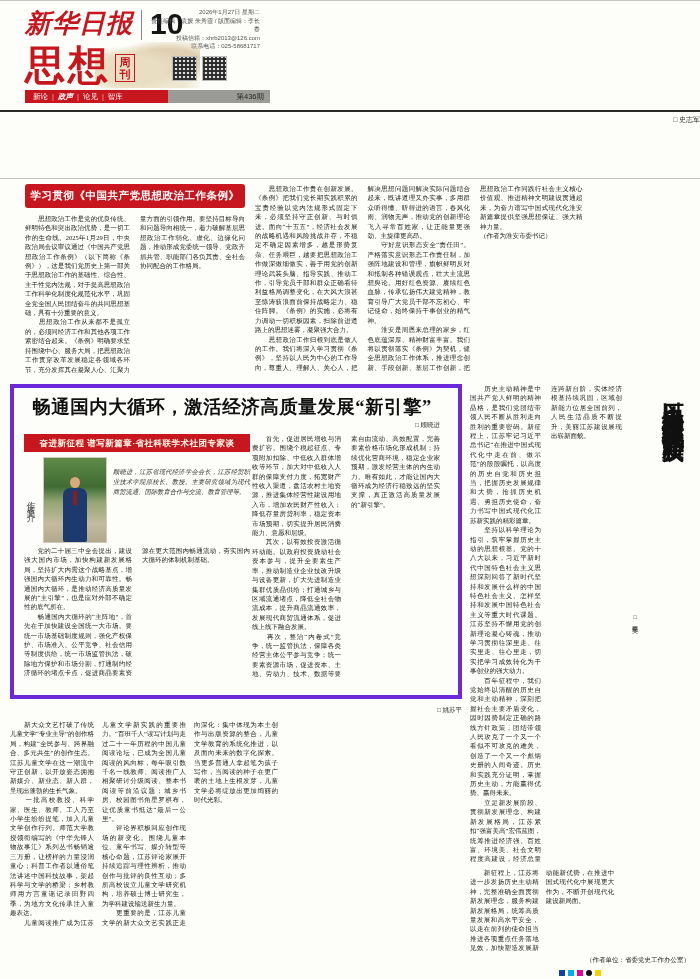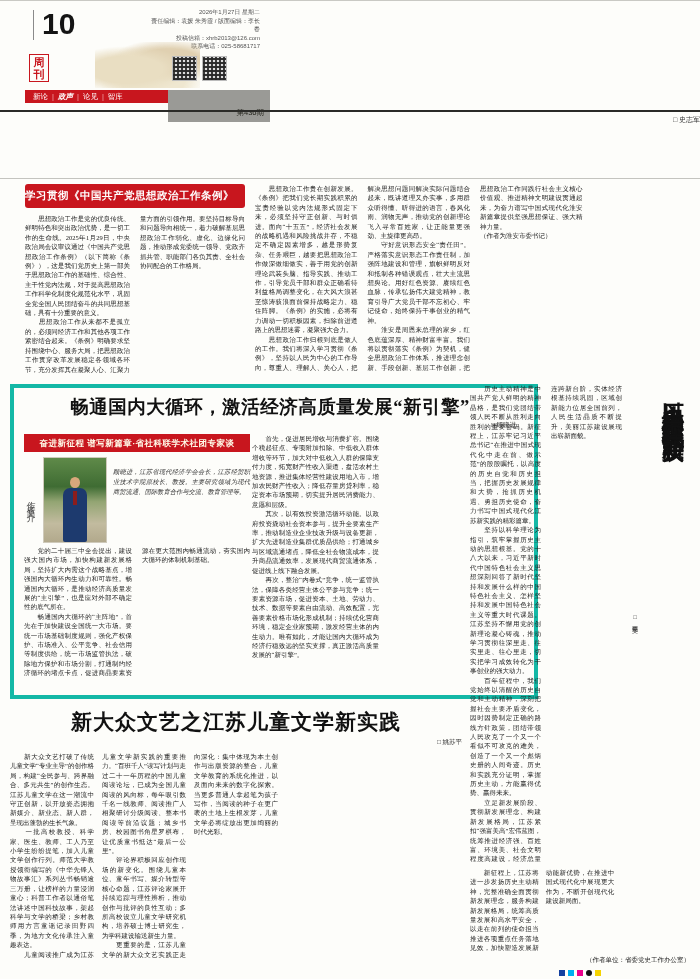--- a/index.html
+++ b/index.html
@@ -25,21 +25,21 @@
       background:repeating-linear-gradient(0deg,rgba(40,40,40,.95) 0 2px,transparent 2px 4px),
                  repeating-linear-gradient(90deg,#3a3a3a 0 2px,#ddd 2px 4px);}
   .mast-info{position:absolute;left:150px;top:8px;width:110px;text-align:right;
       font-family:"Liberation Sans",sans-serif;font-size:6px;line-height:8.5px;color:#555;}
   .section-bar{position:absolute;left:25px;top:90px;width:245px;height:13px;display:flex;
       font-family:"Liberation Sans",sans-serif;}
   .sections{background:#c8161e;color:#fff;font-size:7.5px;line-height:13px;padding:0 8px;display:flex;width:127px;}
   .sections span{white-space:nowrap;}
   .sections span:not(:last-child)::after{content:"|";margin:0 4px;color:#f0a9ac;font-weight:normal;font-style:normal;}
   .sections span:nth-child(2){font-weight:bold;font-style:italic;}
-  .issue-bar{flex:1;background:#9a9a96;color:#26261f;font-size:7.5px;line-height:13px;text-align:right;padding:16px 6px;}
+  .issue-bar{flex:1;background:#9a9a96;color:#26261f;font-size:7.5px;line-height:13px;text-align:right;padding:0 6px;}
   
   .psa{position:absolute;left:262px;top:5px;width:436px;height:96px;overflow:hidden;
       background:
         radial-gradient(ellipse at 8% 20%,rgba(170,220,120,.55) 0 18%,transparent 40%),
         radial-gradient(ellipse at 30% 90%,rgba(190,230,140,.4) 0 15%,transparent 40%),
         linear-gradient(175deg,#4aa32c 0%,#2c8c1c 45%,#116e10 100%);
       font-family:"Liberation Sans",sans-serif;}
   .psa-line1,.psa-line2{position:absolute;color:#fff;font-weight:bold;font-style:italic;font-size:27px;
       letter-spacing:3px;text-shadow:2px 2px 0 rgba(15,65,10,.7);white-space:nowrap;}
   .psa-line1{left:34px;top:12px;}
@@ -63,28 +63,28 @@
   .lead h1{margin:4px 0 3px 0;font-size:30px;font-weight:bold;letter-spacing:0;color:#111;}
   .byline{font-size:7px;color:#333;text-align:right;}
   
   .cols{font-size:6.5px;line-height:9.4px;text-align:justify;color:#222;white-space:pre-line;
         column-gap:10px;column-fill:auto;overflow:hidden;}
   .c2{column-count:2;}.c3{column-count:3;}.c4{column-count:4;}.c5{column-count:5;}
   
   .article1{position:absolute;left:25px;top:184px;width:670px;height:196px;display:flex;gap:10px;}
   .a1-left{width:220px;flex:none;}
   .red-banner{background:#c8161e;color:#fff;font-weight:bold;font-size:10.5px;line-height:24px;height:24px;
-      border-radius:3px;margin-bottom:6px;letter-spacing:.5px;}
+      text-align:center;border-radius:3px;margin-bottom:6px;letter-spacing:.5px;}
   .a1-left .cols{height:164px;}
   .a1-right{flex:1;height:196px;}
   
   .body-grid{position:absolute;left:10px;top:384px;width:680px;height:592px;display:flex;gap:8px;}
   .left-zone{width:452px;flex:none;display:flex;flex-direction:column;}
   
-  .feature{box-sizing:border-box;width:528px;height:315px;border:4px solid #14b8a6;padding:5px 18px 6px 10px;background:#fdfdfa;}
+  .feature{box-sizing:border-box;width:452px;height:315px;border:4px solid #6d28d9;padding:5px 18px 6px 10px;background:#fdfdfa;}
   .feature h2{margin:1px 0 2px 0;font-size:18.5px;font-weight:bold;text-align:center;letter-spacing:.5px;color:#111;}
   .feature .byline{margin-bottom:4px;font-size:6.5px;}
   .feature-body{display:flex;gap:2px;height:252px;}
   .f-left{width:226px;flex:none;}
   .series-banner{background:#c8161e;color:#fffbe9;font-weight:bold;font-size:8.5px;line-height:18px;height:18px;
       text-align:center;margin-bottom:5px;letter-spacing:.5px;}
   .author-card{display:flex;gap:6px;height:84px;margin-bottom:5px;}
   .author-label{writing-mode:vertical-rl;text-orientation:upright;font-size:9px;color:#444;letter-spacing:4px;
       width:13px;text-align:center;padding-top:6px;}
   .author-photo{position:relative;width:62px;height:84px;flex:none;border:1px solid #cfcabb;overflow:hidden;
@@ -121,31 +121,33 @@
   .reg-b{background:#1440a0;}
 </style>
 </head>
 <body>
 
 <div class="page">
   <div class="hairline-top"></div>
 
   <header class="masthead">
     <div class="brand-row">
+      <span class="paper-name">新华日报</span>
       <span class="brand-div"></span>
       <span class="page-num">10</span>
     </div>
     <div class="mast-info">
       <div>2026年1月27日 星期二</div>
       <div>责任编辑：袁媛 朱秀霞 / 版面编辑：李长春</div>
       <div>投稿信箱：xhrb2013@126.com</div>
       <div>联系电话：025-58681717</div>
     </div>
     <div class="weekly-row">
       <span class="weekly-art"></span>
+      <span class="weekly-title">思想</span>
       <span class="weekly-suffix">周刊</span>
     </div>
     <div class="qr-wrap">
       <div class="qr"></div>
       <div class="qr"></div>
     </div>
     <div class="section-bar">
       <div class="sections">
         <span>新论</span>
           <span>政声</span>
@@ -195,21 +197,20 @@
             <div class="cols c2">　　党的二十届三中全会提出，建设强大国内市场，加快构建新发展格局，坚持扩大内需这个战略基点，增强国内大循环内生动力和可靠性。畅通国内大循环，是推动经济高质量发展的“主引擎”，也是应对外部不确定性的底气所在。
 　　畅通国内大循环的“主阵地”，首先在于加快建设全国统一大市场。要统一市场基础制度规则，强化产权保护、市场准入、公平竞争、社会信用等制度供给，统一市场监管执法，破除地方保护和市场分割，打通制约经济循环的堵点卡点，促进商品要素资源在更大范围内畅通流动，夯实国内大循环的体制机制基础。</div>
           </div>
           <div class="f-right cols c2">　　首先，促进居民增收与消费扩容。围绕个税起征点、专项附加扣除、中低收入群体增收等环节，加大对中低收入人群的保障支付力度，拓宽财产性收入渠道，盘活农村土地资源，推进集体经营性建设用地入市，增加农民财产性收入；降低存量房贷利率，稳定资本市场预期，切实提升居民消费能力、意愿和层级。
 　　其次，以有效投资激活循环动能。以政府投资撬动社会资本参与，提升全要素生产率，推动制造业企业技改升级与设备更新，扩大先进制造业集群优质品供给；打通城乡与区域流通堵点，降低全社会物流成本，提升商品流通效率，发展现代商贸流通体系，促进线上线下融合发展。
 　　再次，整治“内卷式”竞争，统一监管执法，保障各类经营主体公平参与竞争；统一要素资源市场，促进资本、土地、劳动力、技术、数据等要素自由流动、高效配置，完善要素价格市场化形成机制；持续优化营商环境，稳定企业家预期，激发经营主体的内生动力。唯有如此，才能让国内大循环成为经济行稳致远的坚实支撑，真正激活高质量发展的“新引擎”。</div>
         </div>
       </section>
 
       <section class="bottom-article">
-        <h2>新大众文艺之江苏儿童文学新实践</h2>
         <div class="byline">□ 姚苏平</div>
         <div class="ba-text cols c5">　　新大众文艺打破了传统儿童文学“专业主导”的创作格局，构建“全民参与、跨界融合、多元共生”的创作生态。江苏儿童文学在这一潮流中守正创新，以开放姿态拥抱新媒介、新业态、新人群，呈现出蓬勃的生长气象。
 　　一批高校教授、科学家、医生、教师、工人乃至小学生纷纷提笔，加入儿童文学创作行列。师范大学教授领衔编写的《中华先锋人物故事汇》系列丛书畅销逾三万册，让榜样的力量浸润童心；科普工作者以通俗笔法讲述中国科技故事，架起科学与文学的桥梁；乡村教师用方言童谣记录田野四季，为地方文化传承注入童趣表达。
 　　儿童阅读推广成为江苏儿童文学新实践的重要推力。“百班千人”读写计划与走过二十一年历程的中国儿童阅读论坛，已成为全国儿童阅读的风向标，每年吸引数千名一线教师、阅读推广人相聚研讨分级阅读、整本书阅读等前沿议题；城乡书房、校园图书角星罗棋布，让优质童书抵达“最后一公里”。
 　　评论界积极回应创作现场的新变化。围绕儿童本位、童年书写、媒介转型等核心命题，江苏评论家展开持续追踪与理性辨析，推动创作与批评的良性互动；多所高校设立儿童文学研究机构，培养硕士博士研究生，为学科建设输送新生力量。
 　　更重要的是，江苏儿童文学的新大众文艺实践正走向深化：集中体现为本土创作与出版资源的整合，儿童文学教育的系统化推进，以及面向未来的数字化探索。当更多普通人拿起笔为孩子写作，当阅读的种子在更广袤的土地上生根发芽，儿童文学必将绽放出更加绚丽的时代光彩。</div>
       </section>
     </div>
 
     <aside class="right-zone">

